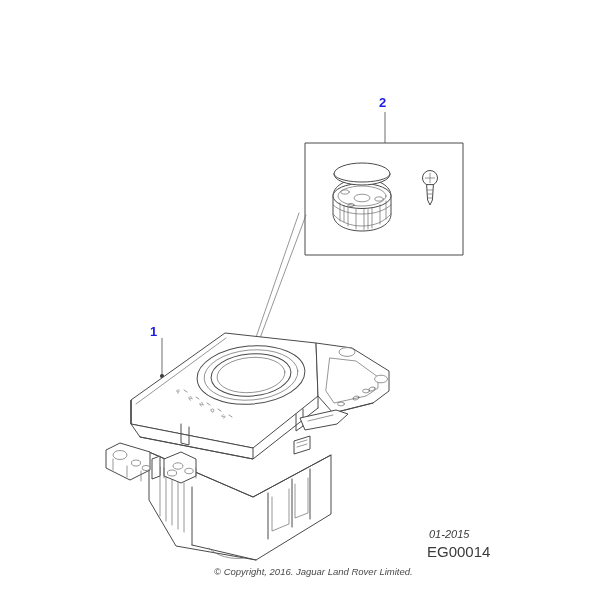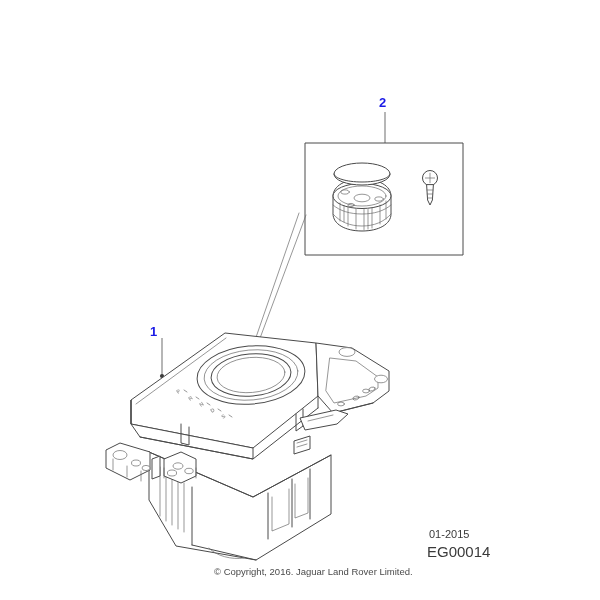--- a/index.html
+++ b/index.html
@@ -38,31 +38,33 @@
     position: absolute;
     font-family: "Liberation Sans", sans-serif;
     color: #3a3a3a;
     line-height: 1.25;
     white-space: nowrap;
   }
   #revision-date {
     left: 429px;
     top: 528px;
     font-size: 11px;
+    font-style: italic;
   }
   #drawing-number {
     left: 427px;
     top: 543px;
     font-size: 15px;
   }
   #copyright-notice {
     left: 214px;
     top: 566px;
     font-size: 9.5px;
     color: #4a4a4a;
+    font-style: italic;
   }
 </style>
 </head>
 <body>
 
 <div id="page">
 
   <svg id="artwork" viewBox="0 0 600 600" xmlns="http://www.w3.org/2000/svg">
     <defs>
       <style>

